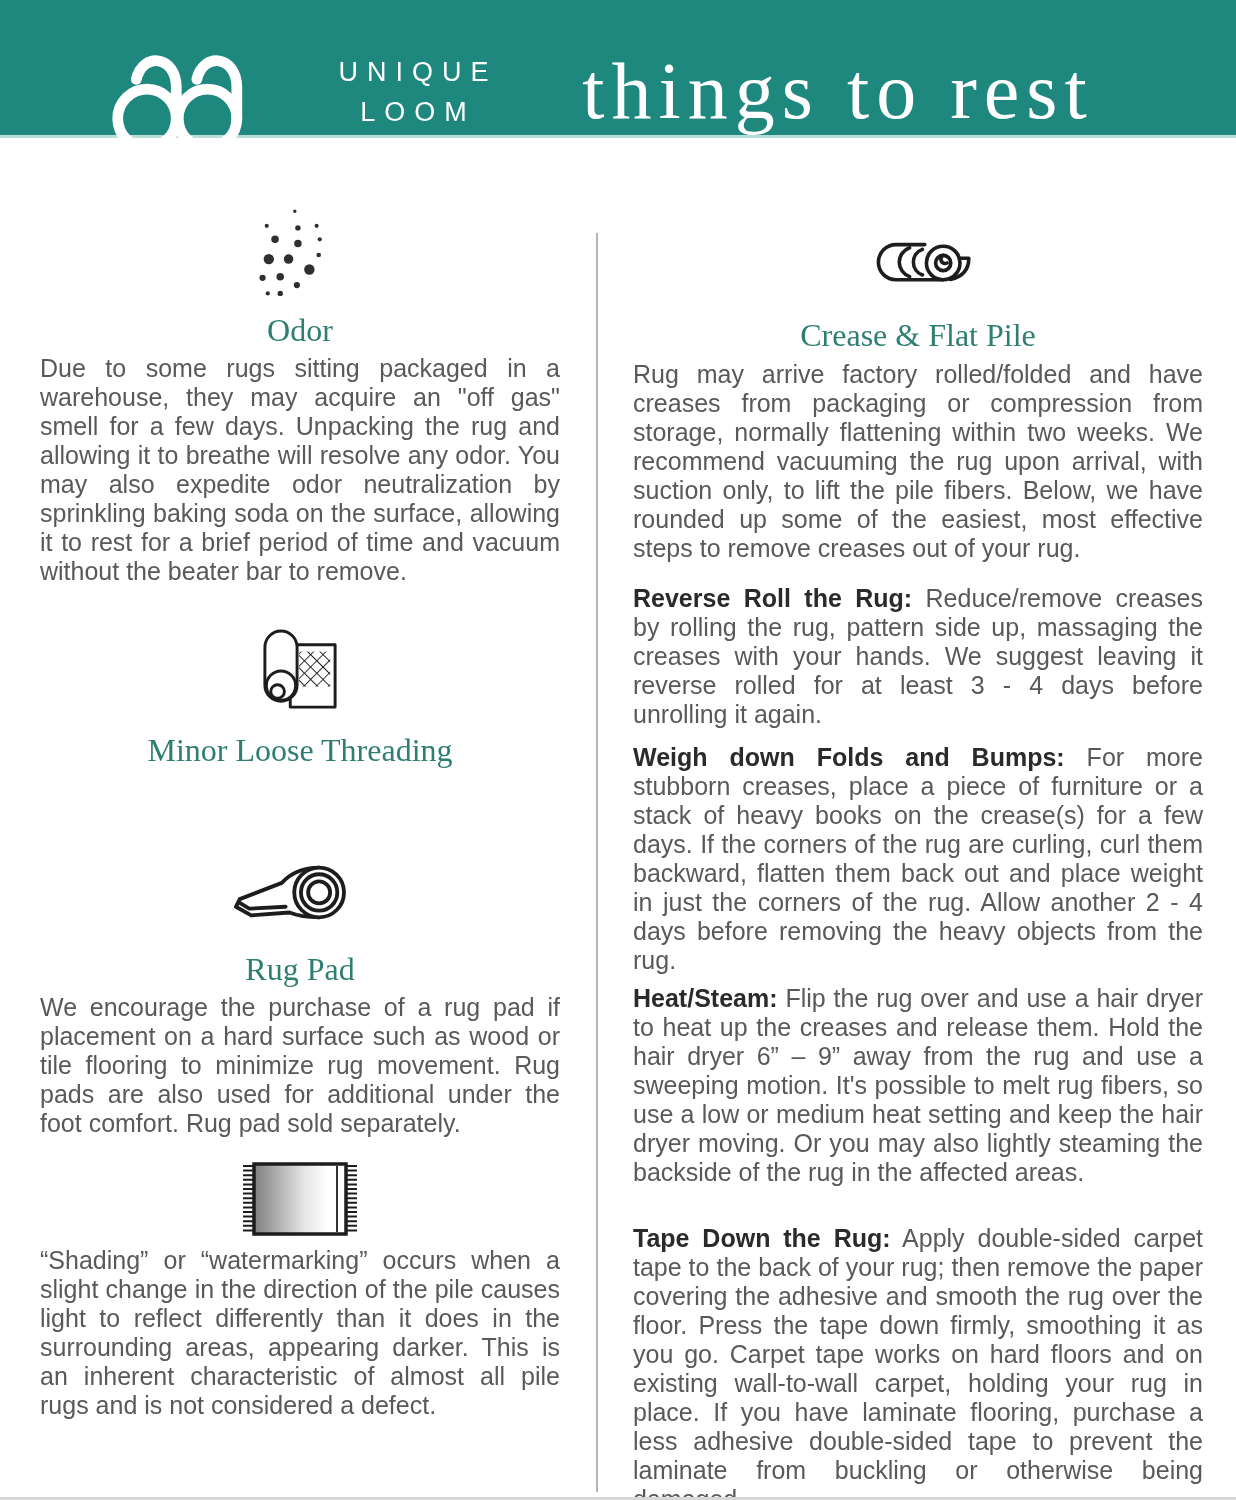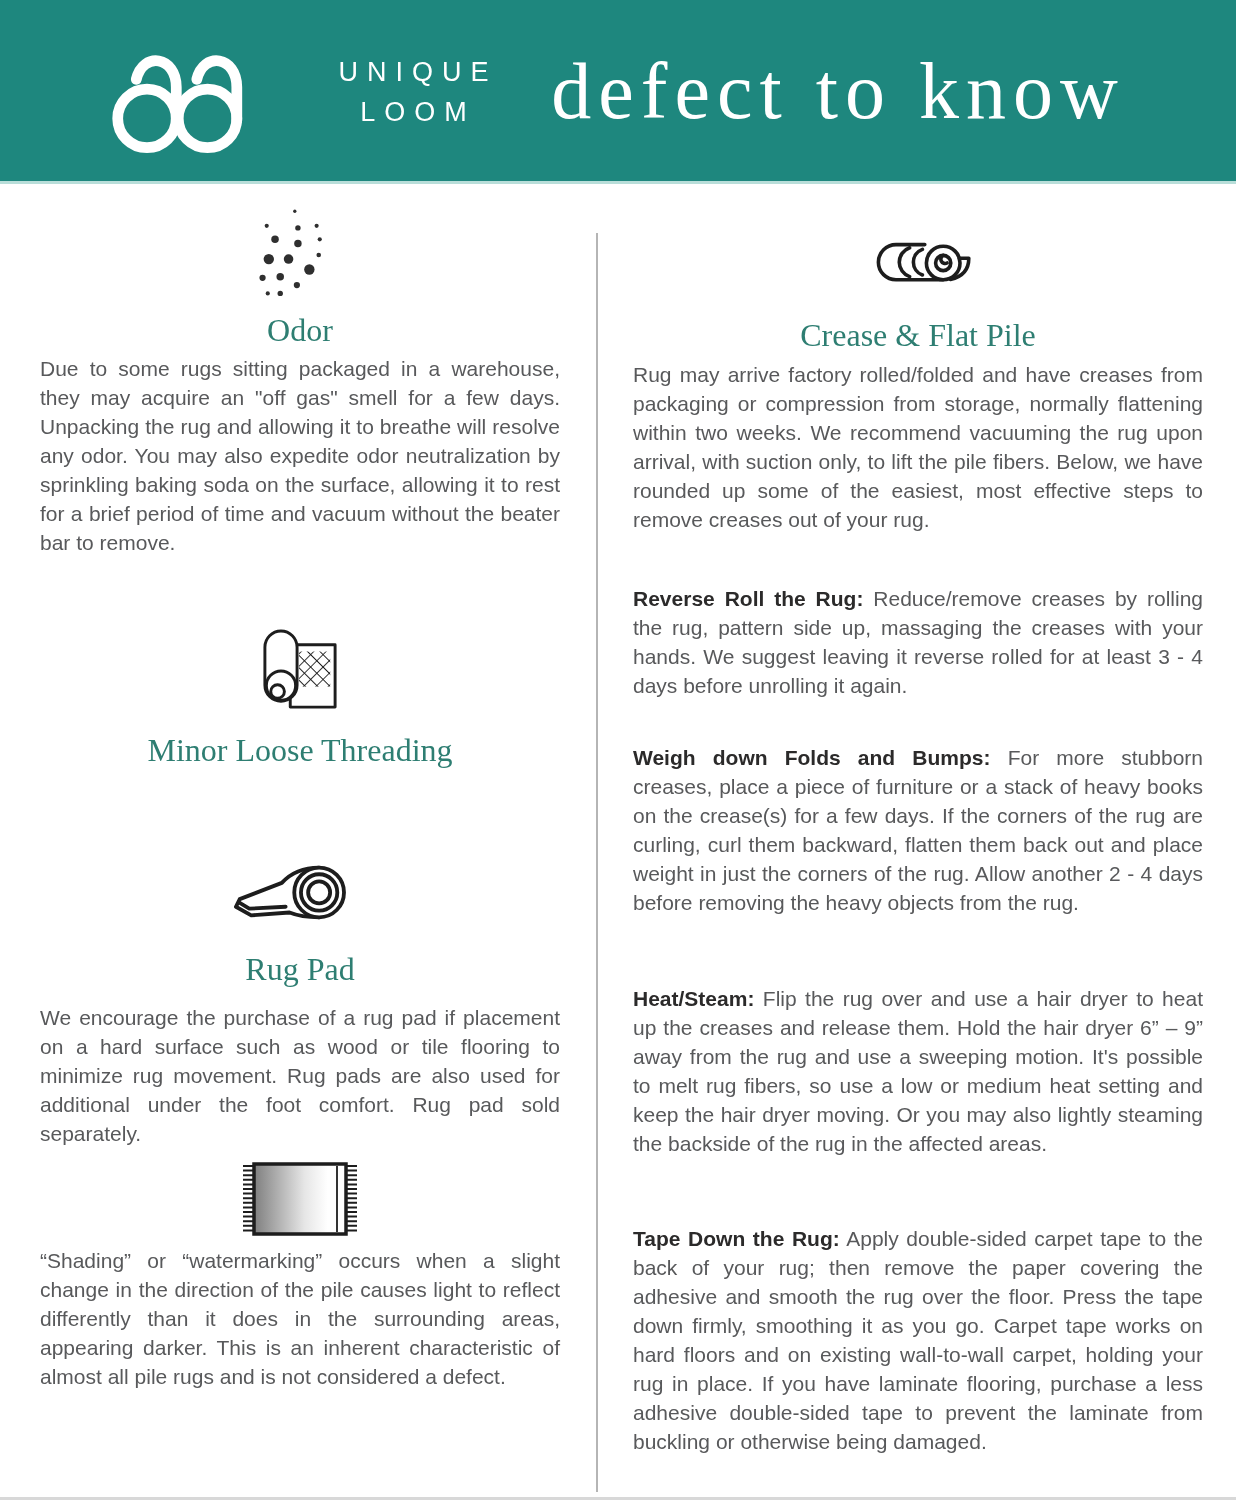--- a/index.html
+++ b/index.html
@@ -6,21 +6,21 @@
   html,body{margin:0;padding:0;}
   body{
     width:1236px;height:1500px;
     background:var(--page_bg,#ffffff);
     font-family:"Liberation Sans","DejaVu Sans",sans-serif;
     position:relative;overflow:hidden;
     -webkit-font-smoothing:antialiased;
   }
   
   .banner{
-    position:absolute;left:0;top:0;width:1236px;height:184px;
+    position:absolute;left:0;top:0;width:1236px;height:138px;
     background:var(--banner,#1e877e);
     border-bottom:3px solid var(--banner_underline,#b9ded9);
     box-sizing:border-box;
   }
   .logo-mark{position:absolute;left:106px;top:36px;}
   .brand{
     position:absolute;left:318px;top:52px;width:200px;
     color:#ffffff;font-size:27px;letter-spacing:9px;
     text-align:center;line-height:40px;font-weight:400;
   }
@@ -39,21 +39,21 @@
   }
   .sec{position:absolute;text-align:center;}
   .sec .ic{display:block;margin:0 auto;}
   h2{
     margin:0;font-family:"Liberation Serif","DejaVu Serif",serif;
     font-weight:400;font-size:32px;line-height:1.12;
     color:var(--heading_teal,#2e7e72);text-align:center;
   }
   p.body{
     margin:0;text-align:justify;
-    font-size:21px;line-height:29px;
+    font-size:25px;line-height:29px;
     color:var(--body_text,#58595b);
   }
   .l{left:40px;width:520px;}
   .r{left:633px;width:570px;}
   .tip{position:absolute;left:633px;width:570px;}
   .tip-label{font-weight:700;color:var(--label_text,#2b2a2a);}
   .bottom-edge{position:absolute;left:0;bottom:0;width:1236px;height:3px;background:#d8d8d8;}
   svg{overflow:visible;}
   .ink{stroke:var(--icon_ink,#1d1d1d);}
 </style>
@@ -66,21 +66,21 @@
       <circle cx="42" cy="84" r="30"></circle>
       <path d="M72 86 V52 C72 20 38 15 31 44"></path>
       <circle cx="104" cy="84" r="30"></circle>
       <path d="M134 86 V52 C134 20 100 15 93 44"></path>
     </svg>
   </span>
   <div class="brand">
     <span>UNIQUE</span>
     <span>LOOM</span>
   </div>
-  <h1 class="page-title">defect to know</h1>
+  <h1 class="page-title">things to rest</h1>
 </header>
 
 <div class="divider"></div>
 
 <section class="sec l" style="top:205px">
   <span class="ic">
     <svg width="116" height="104" viewBox="0 0 110 100" fill="#2f2f2f">
       <circle cx="50" cy="6" r="1.6"></circle>
         <circle cx="23" cy="20" r="2"></circle>
         <circle cx="53" cy="22" r="2.6"></circle>
@@ -125,21 +125,21 @@
   <span class="ic">
     <svg width="148" height="88" viewBox="0 0 150 92" fill="none" class="ink" stroke-width="4" stroke-linejoin="round" stroke-linecap="round">
       <path d="M95 10 C78 10 66 15 56 26 L12 43 L8 51 L24 60 L64 57 C74 61 84 62 95 62" fill="#ffffff"></path>
       <path d="M12 47 L22 53 L60 51"></path>
       <circle cx="95" cy="36" r="26" fill="#ffffff"></circle>
       <circle cx="95" cy="36" r="19"></circle>
       <circle cx="95" cy="36" r="11.5"></circle>
     </svg>
   </span>
   <h2 style="margin-top:2px">Rug Pad</h2>
-  <p class="body" style="margin-top:15px">We encourage the purchase of a rug pad if placement on a hard surface such as wood or tile flooring to minimize rug movement. Rug pads are also used for additional under the foot comfort. Rug pad sold separately.</p>
+  <p class="body" style="margin-top:5px">We encourage the purchase of a rug pad if placement on a hard surface such as wood or tile flooring to minimize rug movement. Rug pads are also used for additional under the foot comfort. Rug pad sold separately.</p>
 </section>
 
 <section class="sec l" style="top:1162px">
   <span class="ic">
     <svg width="118" height="74" viewBox="0 0 118 74" fill="none" class="ink" stroke-width="2">
       <defs>
         <linearGradient id="shade" x1="0" y1="0" x2="1" y2="0">
           <stop offset="0" stop-color="#7f7f7f"></stop>
           <stop offset="0.55" stop-color="#e6e6e6"></stop>
           <stop offset="0.8" stop-color="#ffffff"></stop>

